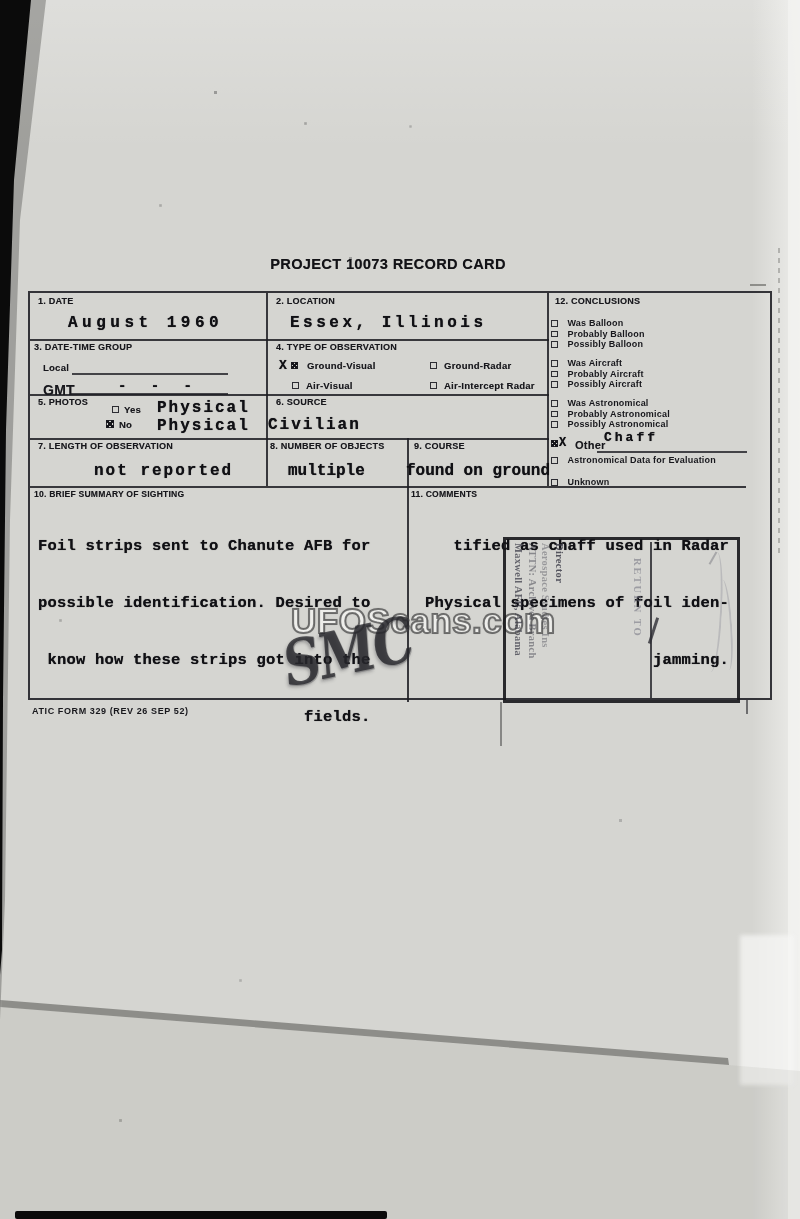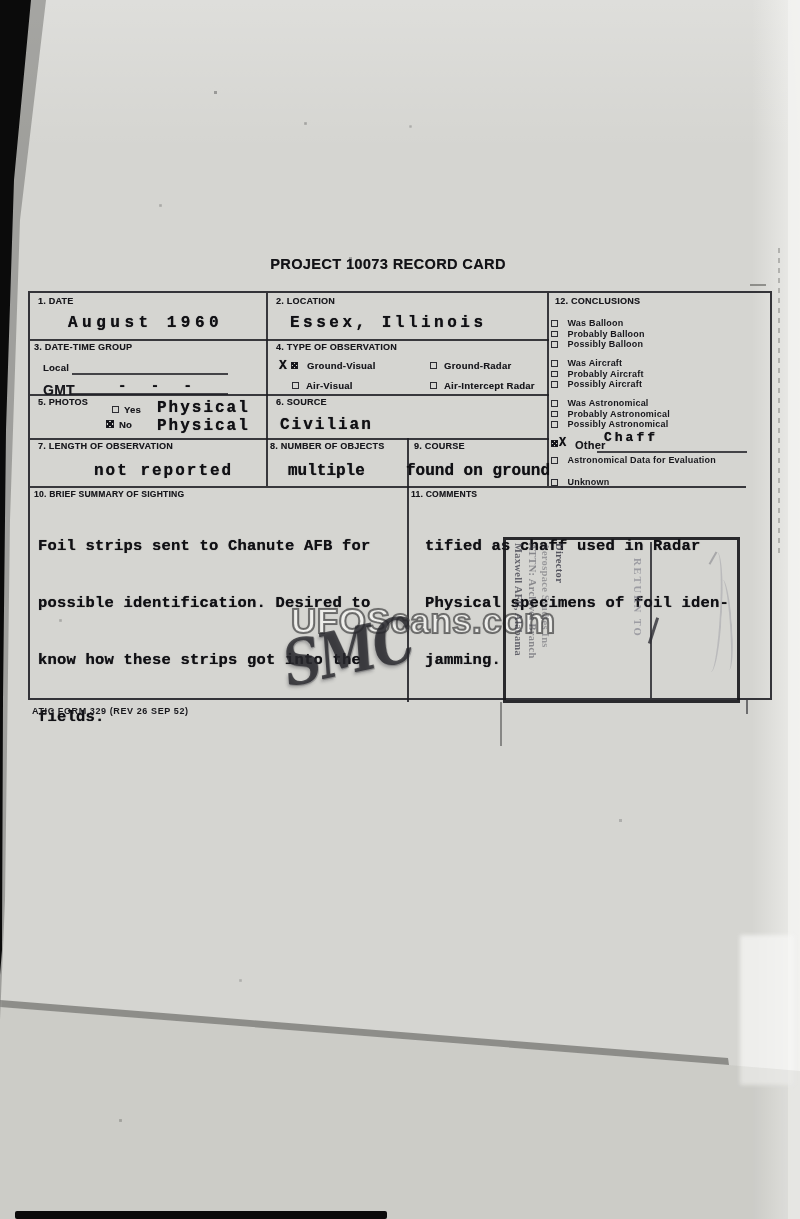--- a/index.html
+++ b/index.html
@@ -39,21 +39,21 @@
   
   #title{left:28px;top:256px;width:720px;text-align:center;
     font-weight:bold;font-size:14.5px;letter-spacing:.4px;color:#121216;
     text-shadow:.3px .3px 0 rgba(20,20,25,.55);}
   #card{left:28px;top:291px;width:744px;height:409px;border:2px solid rgba(28,28,34,.88);
     box-sizing:border-box;}
   .gline{background:rgba(28,28,34,.85);}
   .lbl{font-weight:bold;font-size:9px;letter-spacing:.25px;color:#17171c;white-space:nowrap;
     text-shadow:.2px .2px 0 rgba(20,20,25,.4);}
   .typed{font-family:"Liberation Mono",monospace;font-weight:bold;font-size:16px;
-    letter-spacing:2px;color:#101014;white-space:pre;text-shadow:0 0 .7px rgba(15,15,20,.85);}
+    letter-spacing:2px;color:#101014;white-space:pre;text-shadow:0 0 .7px rgba(15,15,20,.85);text-align:right;}
   .cbx{box-sizing:border-box;width:7px;height:7px;border:1.6px solid rgba(25,25,32,.9);background:transparent;}
   .cbx.checked{background:
     linear-gradient(45deg,transparent 38%,#15151a 38%,#15151a 62%,transparent 62%),
     linear-gradient(-45deg,transparent 38%,#15151a 38%,#15151a 62%,transparent 62%);}
   .uline{height:1.5px;background:rgba(30,30,36,.8);}
   .crow{position:relative;display:flex;align-items:center;height:10.5px;}
   .crow .cbx{width:6.5px;height:6.5px;border-width:1.4px;margin-right:10px;flex:none;}
   .crow .clabel{font-weight:bold;font-size:9px;letter-spacing:.2px;color:#17171c;white-space:nowrap;}
   
   #watermark{left:291px;top:601px;width:230px;font-weight:bold;font-size:35px;letter-spacing:.5px;
@@ -139,21 +139,21 @@
 
     <div class="abs lbl" style="left:8px;top:104px">5. PHOTOS</div>
     <div class="abs cbx" style="left:82px;top:113px"></div>
     <div class="abs lbl" style="left:94px;top:111px;font-size:9.5px">Yes</div>
     <div class="abs cbx checked" style="left:76px;top:127px;width:8px;height:8px"></div>
     <div class="abs lbl" style="left:89px;top:126px;font-size:9.5px">No</div>
     <div class="abs typed" style="left:127px;top:106px">Physical</div>
     <div class="abs typed" style="left:127px;top:124px">Physical</div>
 
     <div class="abs lbl" style="left:246px;top:104px">6. SOURCE</div>
-    <div class="abs typed" style="left:250px;top:123px">Civilian</div>
+    <div class="abs typed" style="left:238px;top:123px">Civilian</div>
 
     <div class="abs lbl" style="left:8px;top:148px">7. LENGTH OF OBSERVATION</div>
     <div class="abs typed" style="left:64px;top:169px">not reported</div>
     <div class="abs lbl" style="left:240px;top:148px">8. NUMBER OF OBJECTS</div>
     <div class="abs typed" style="left:258px;top:169px;letter-spacing:0">multiple</div>
     <div class="abs lbl" style="left:384px;top:148px">9. COURSE</div>
     <div class="abs typed" style="left:376px;top:169px;letter-spacing:0">found on ground</div>
 
     <div class="abs lbl" style="left:4px;top:196px;font-size:8.5px">10. BRIEF SUMMARY OF SIGHTING</div>
     <div class="abs typed" style="left:8px;top:206px;font-size:15.5px;letter-spacing:.2px;line-height:19px">

